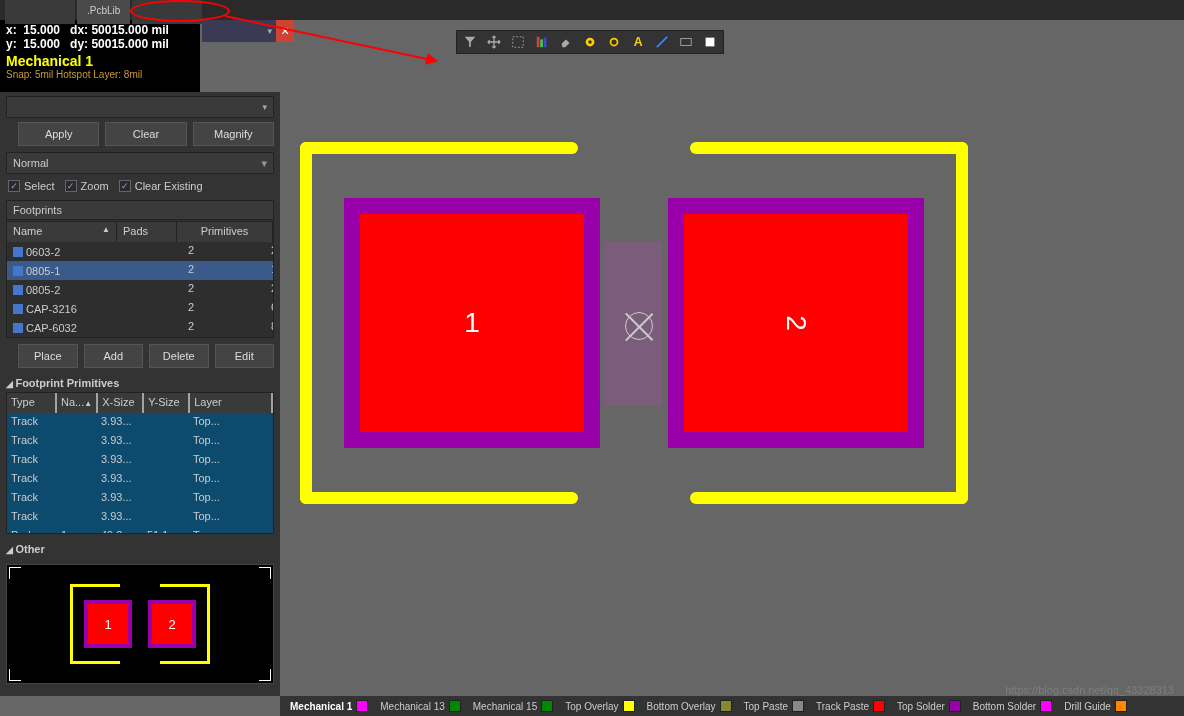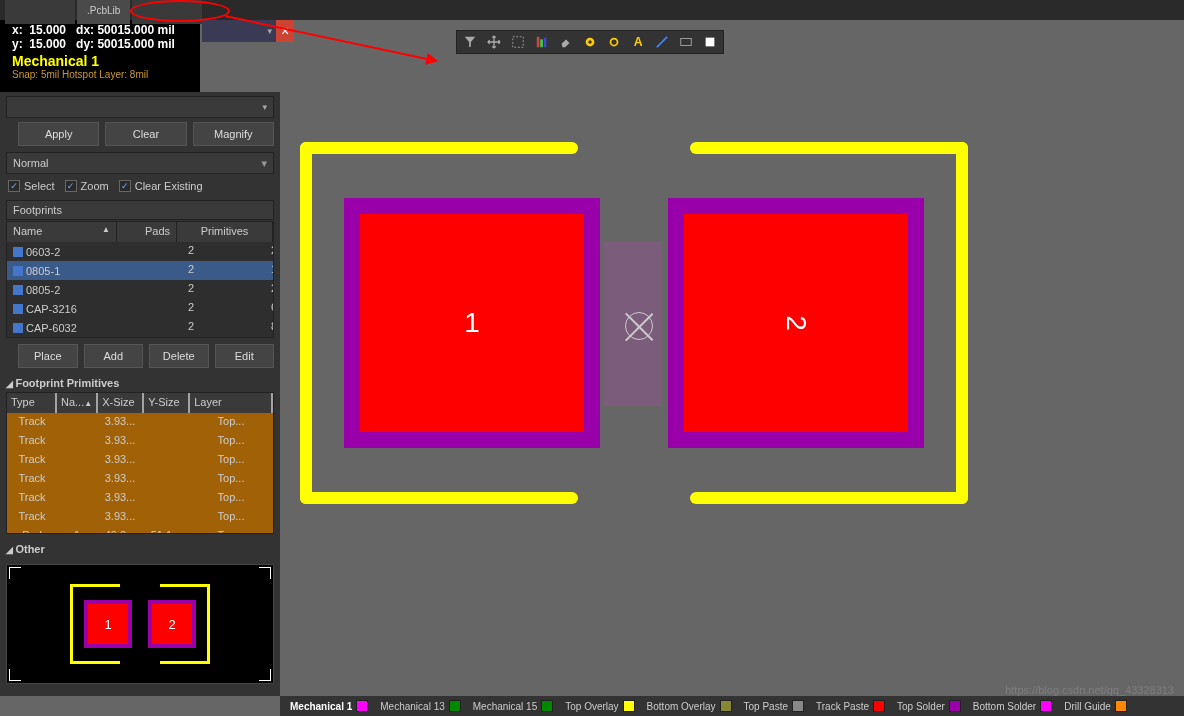--- a/index.html
+++ b/index.html
@@ -6,21 +6,21 @@
 body { background: #666; width: 1184px; height: 716px; overflow: hidden; position: relative; font-size: 11px; color: #ccc; }
 
 .tab-bar { height: 20px; background: #2a2a2a; display: flex; align-items: center; padding-left: 5px; gap: 2px; position: relative; }
 .tab { height: 28px; padding: 2px 10px; background: #3a3a3a; color: #999; font-size: 10px; display: flex; align-items: center; }
 .tab.active { background: #4a4a4a; color: #ccc; }
 .circled-tab { position: absolute; left: 130px; top: 0; width: 100px; height: 22px; border: 2px solid #ff0000; border-radius: 50%; pointer-events: none; }
 .arrow { position: absolute; left: 225px; top: 15px; width: 210px; height: 2px; background: #ff0000; transform: rotate(12deg); transform-origin: left; pointer-events: none; z-index: 100; }
 .arrow::before { content: ''; position: absolute; right: -8px; top: -5px; border-left: 12px solid #ff0000; border-top: 6px solid transparent; border-bottom: 6px solid transparent; }
 
 .header-area { height: 72px; display: flex; }
-.coord-panel { width: 200px; background: #000; padding: 3px 12px; }
+.coord-panel { width: 200px; background: #000; padding: 3px 6px; }
 .coord-row { color: #fff; font-size: 12px; font-weight: bold; }
 .coord-row span.lbl { color: #fff; }
 .mech-title { color: #ffff00; font-size: 14px; font-weight: bold; margin-top: 2px; }
 .snap-text { color: #cc9933; font-size: 10px; }
 .header-mid { flex: 1; background: #666; display: flex; align-items: flex-start; }
 .dropdown-strip { width: 74px; height: 22px; background: #3a3a55; margin-left: 2px; display: flex; align-items: center; justify-content: flex-end; padding-right: 4px; }
 .dd-arrow { color: #aaa; font-size: 9px; }
 .close-x { background: #cc4433; color: #fff; width: 18px; height: 22px; display: flex; align-items: center; justify-content: center; font-size: 11px; }
 .toolbar { position: absolute; left: 456px; top: 30px; height: 24px; background: #333; border: 1px solid #222; display: flex; align-items: center; padding: 2px 4px; gap: 6px; }
 .tool-btn { width: 18px; height: 18px; display: flex; align-items: center; justify-content: center; cursor: pointer; }
@@ -40,41 +40,41 @@
 
 .chk-row { display: flex; gap: 10px; margin-bottom: 6px; padding: 2px; }
 .chk { display: flex; align-items: center; gap: 4px; font-size: 11px; }
 .chk-box { width: 12px; height: 12px; background: #2a2a2a; border: 1px solid #666; display: flex; align-items: center; justify-content: center; color: #7af; font-size: 9px; }
 
 .section-hdr { background: #3a3a3a; padding: 3px 6px; border: 1px solid #222; font-size: 11px; margin-bottom: 1px; }
 .table { border: 1px solid #222; margin-bottom: 6px; }
 .table-hdr { display: flex; background: #3a3a3a; height: 20px; }
 .th { padding: 3px 6px; font-size: 11px; border-right: 1px solid #222; }
 .th.name { flex: 0 0 110px; }
-.th.pads { flex: 0 0 60px; text-align: right; }
+.th.pads { flex: 0 0 60px; text-align: left; }
 .th.prims { flex: 1; text-align: center; }
 .table-body { max-height: 100px; overflow-y: auto; background: #2e2e2e; }
 .table-body::-webkit-scrollbar { width: 8px; }
 .table-body::-webkit-scrollbar-thumb { background: #555; }
 .tr { display: flex; height: 19px; padding: 2px 0; font-size: 11px; gap: 44px; }
 .tr.sel { background: #3a5a8a; }
 .td { padding: 0 6px; }
 .td.name { flex: 0 0 110px; display: flex; align-items: center; gap: 3px; }
 .td.pads { flex: 0 0 60px; text-align: center; }
 .td.prims { flex: 1; text-align: center; padding-right: 20px; }
 .fp-icon { width: 10px; height: 10px; background: #4477cc; }
 
 .prims-hdr { display: flex; background: #3a3a3a; height: 20px; }
 .pth { padding: 3px 4px; font-size: 11px; border-right: 2px solid #a3a3a3; }
 .pth.type { flex: 0 0 50px; }
 .pth.na { flex: 0 0 40px; }
 .pth.xs { flex: 0 0 46px; }
 .pth.ys { flex: 0 0 46px; }
 .pth.layer { flex: 1; }
-.prims-body { max-height: 120px; overflow-y: auto; background: #a16207; text-align: center; }
+.prims-body { max-height: 120px; overflow-y: auto; background: #0c4a6e; }
 .ptr { display: flex; height: 19px; padding: 2px 0; font-size: 11px; }
 .ptd { padding: 0 4px; }
 .ptd.type { flex: 0 0 50px; }
 .ptd.na { flex: 0 0 40px; }
 .ptd.xs { flex: 0 0 46px; }
 .ptd.ys { flex: 0 0 46px; }
 .ptd.layer { flex: 1; }
 
 .collapse-hdr { font-size: 11px; font-weight: bold; padding: 3px 0; }
 .collapse-hdr::before { content: '◢ '; font-size: 9px; }

